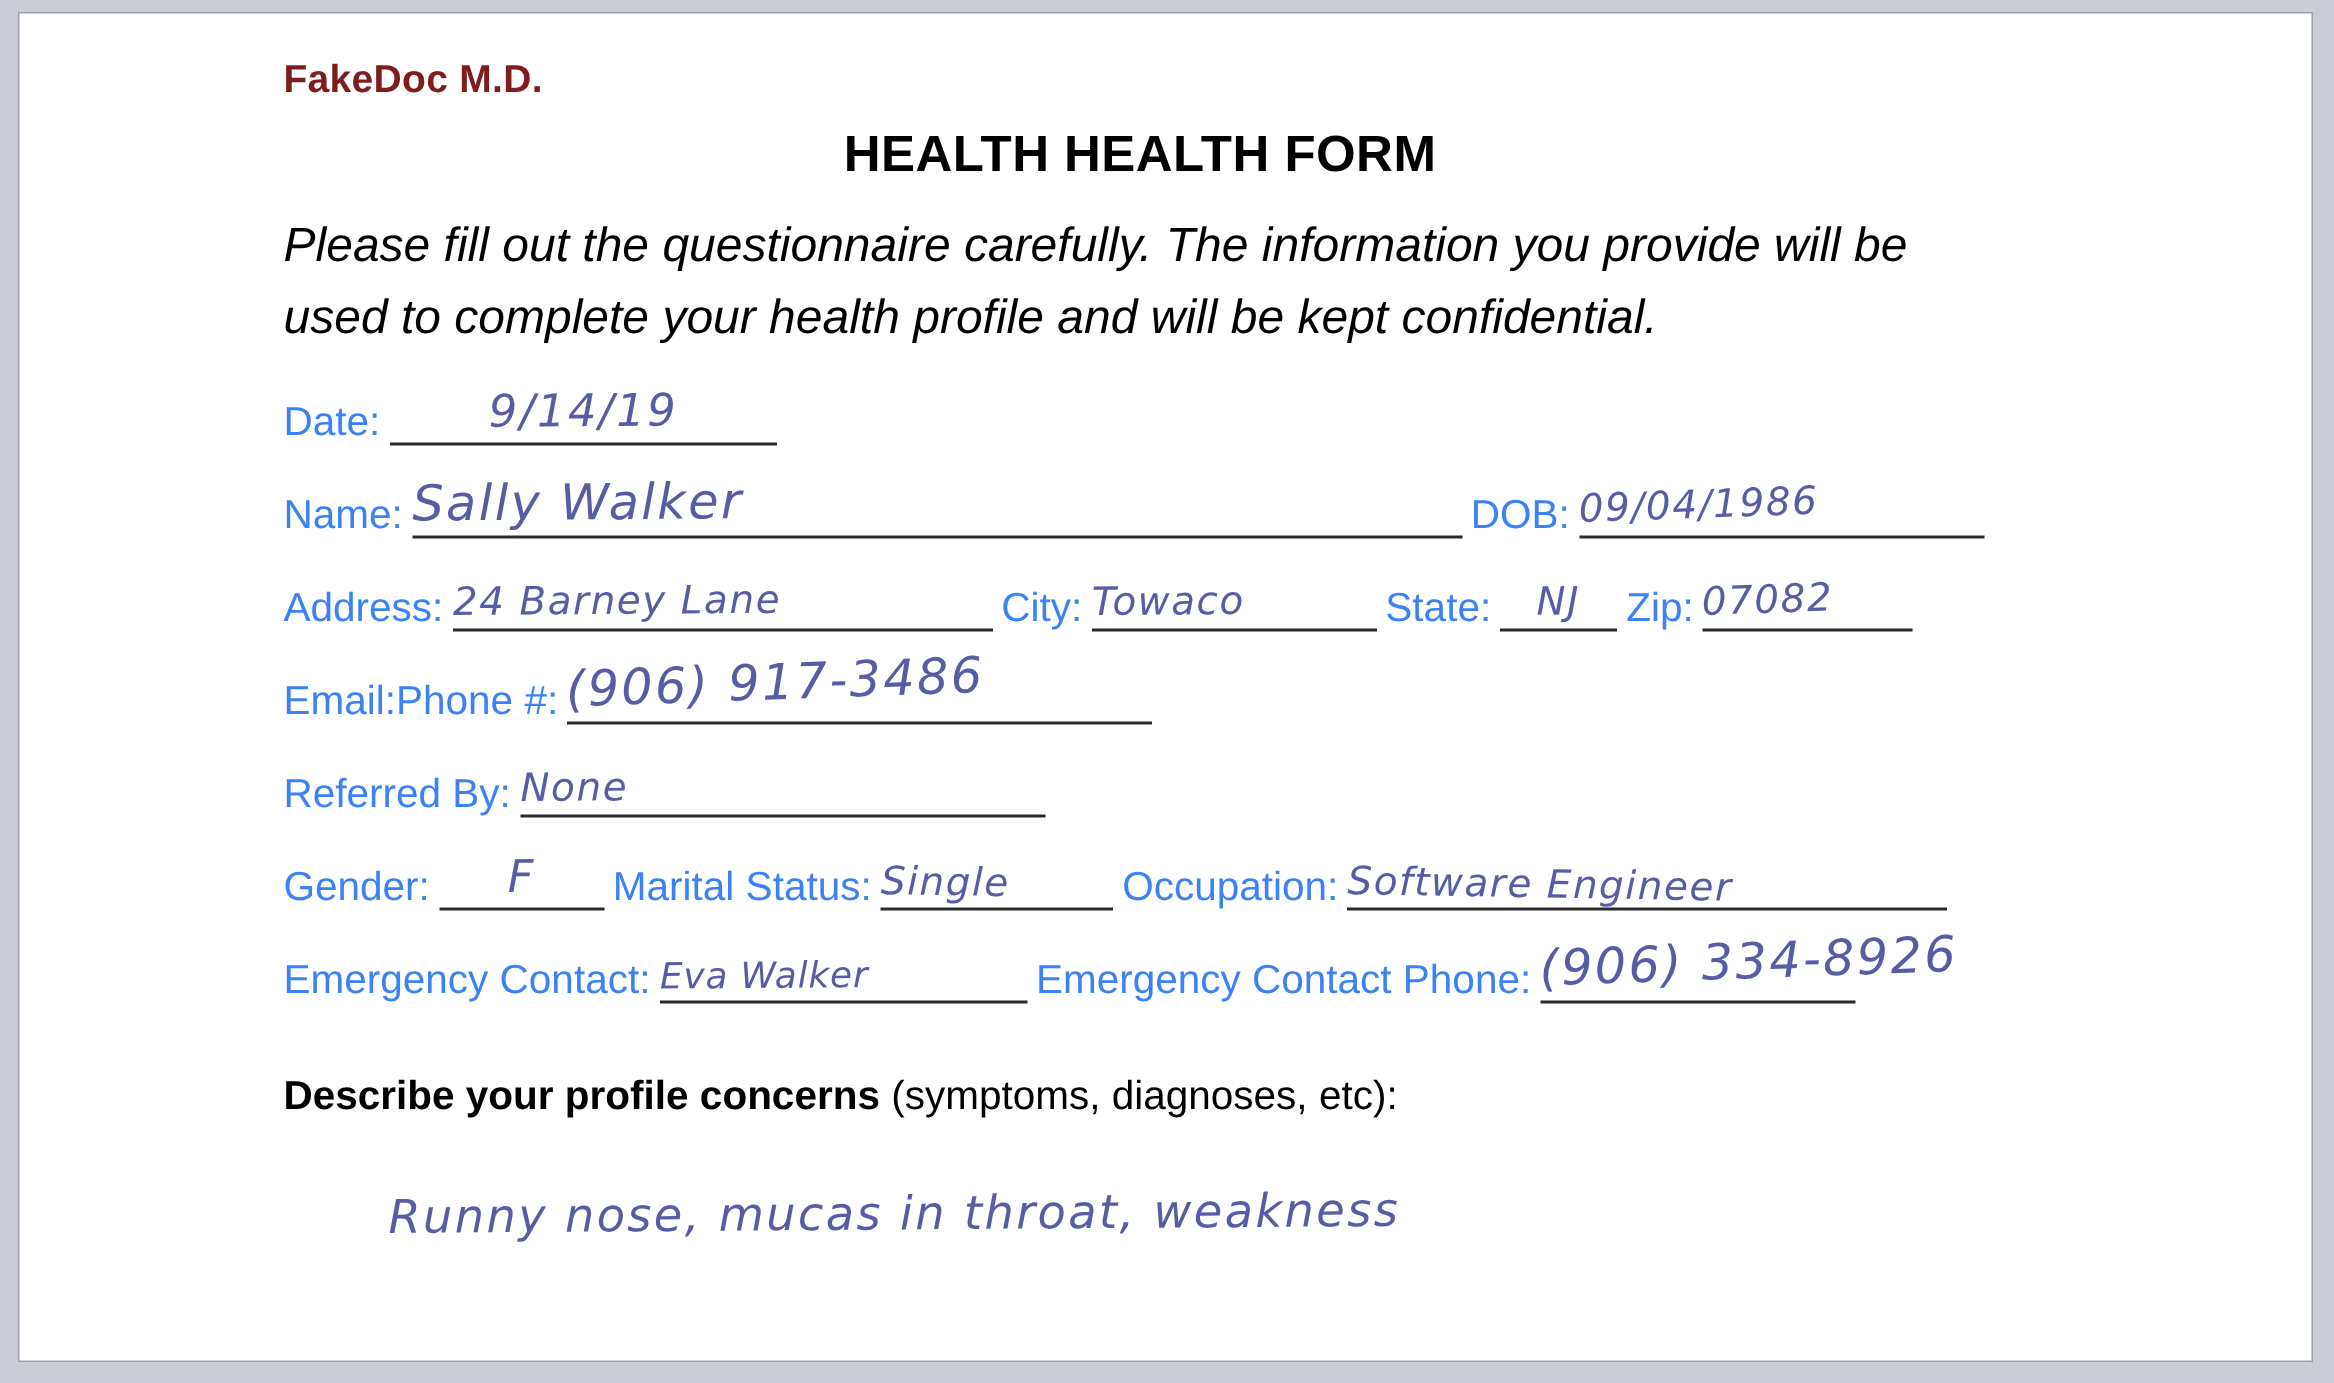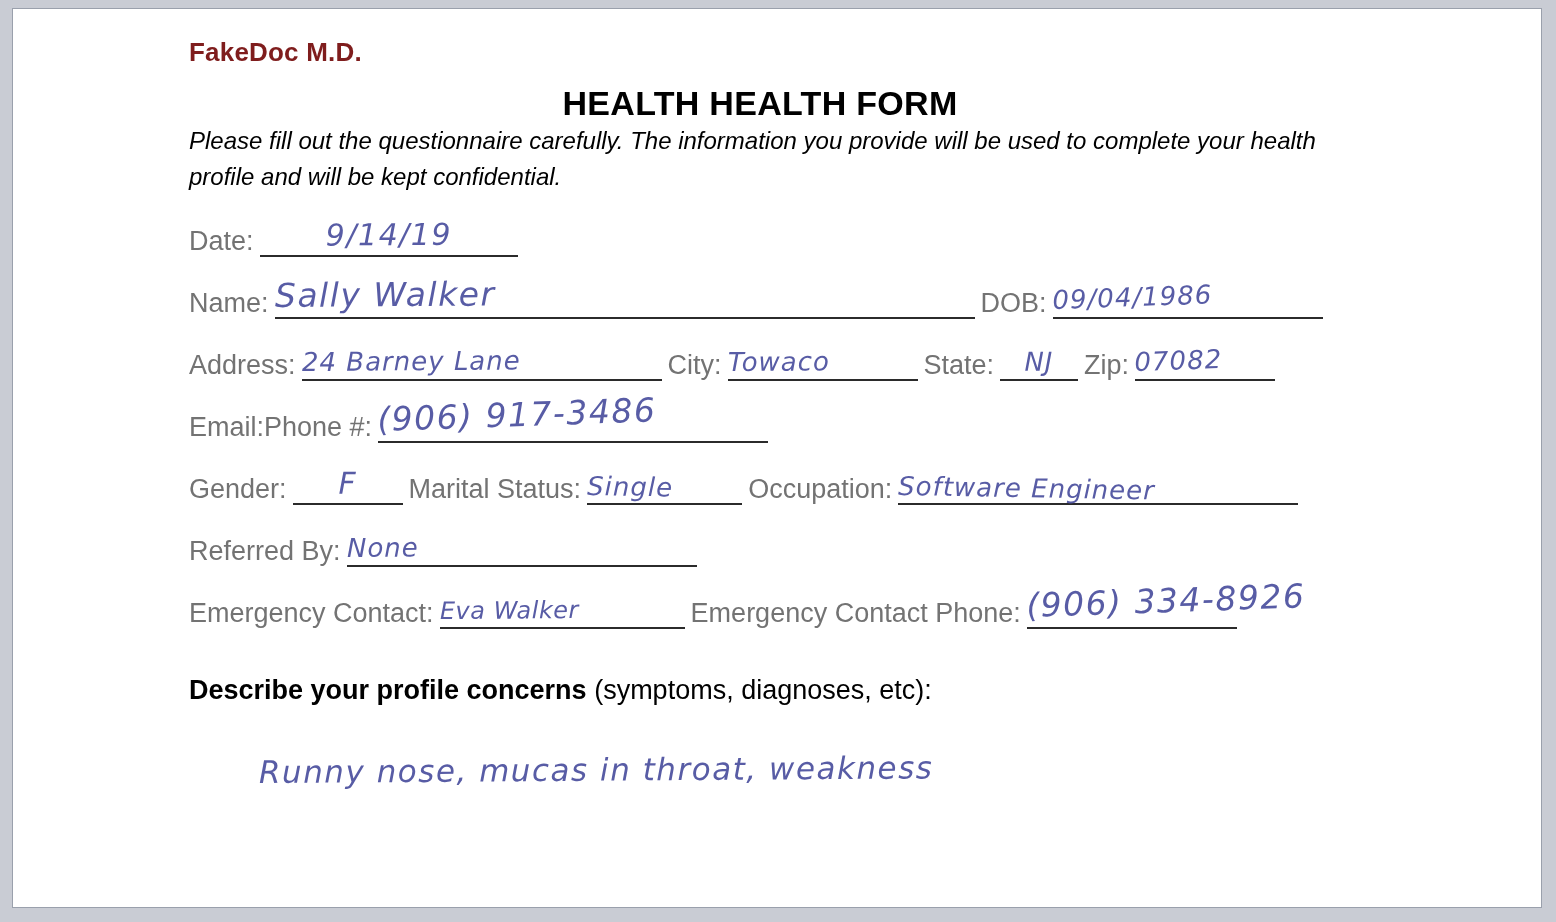--- a/index.html
+++ b/index.html
@@ -39,33 +39,34 @@
   .form-title {
     text-align: center;
     font-size: 34px;
     font-weight: bold;
     margin-top: 16px;
     margin-right: 180px;
     letter-spacing: 0.3px;
   }
   .intro {
     font-style: italic;
-    font-size: 24px;
+    font-size: 32px;
     line-height: 1.5;
+    margin-top: 16px;
     max-width: 1140px;
   }
   .field-row {
     display: flex;
     align-items: flex-end;
     font-size: 27px;
     margin-top: 26px;
     white-space: nowrap;
   }
   .label {
-    color: #737373;
+    color: #3b82f6;
     text-align: center;
   }
   .blank {
     position: relative;
     border-bottom: 2px solid #2b2b2b;
     height: 34px;
     margin: 0 6px;
     flex: none;
   }
   .hw {
@@ -175,42 +176,42 @@
 
     <div class="field-row">
       <span class="label">Email:</span>
       <span class="label">Phone #:</span>
       <span class="blank w-phone">
         <span class="hw big r1">(906) 917-3486</span>
       </span>
     </div>
 
     <div class="field-row">
+      <span class="label">Referred By:</span>
+      <span class="blank w-referred">
+        <span class="hw small r0">None</span>
+      </span>
+    </div>
+
+    <div class="field-row">
       <span class="label">Gender:</span>
       <span class="blank w-gender">
         <span class="hw center r0">F</span>
       </span>
       <span class="label">Marital Status:</span>
       <span class="blank w-marital">
         <span class="hw small r2">Single</span>
       </span>
       <span class="label">Occupation:</span>
       <span class="blank w-occupation">
         <span class="hw small r2">Software Engineer</span>
       </span>
     </div>
 
     <div class="field-row">
-      <span class="label">Referred By:</span>
-      <span class="blank w-referred">
-        <span class="hw small r0">None</span>
-      </span>
-    </div>
-
-    <div class="field-row">
       <span class="label">Emergency Contact:</span>
       <span class="blank w-emg">
         <span class="hw tiny r0">Eva Walker</span>
       </span>
       <span class="label">Emergency Contact Phone:</span>
       <span class="blank w-emgphone">
         <span class="hw big r1">(906) 334-8926</span>
       </span>
     </div>
 

